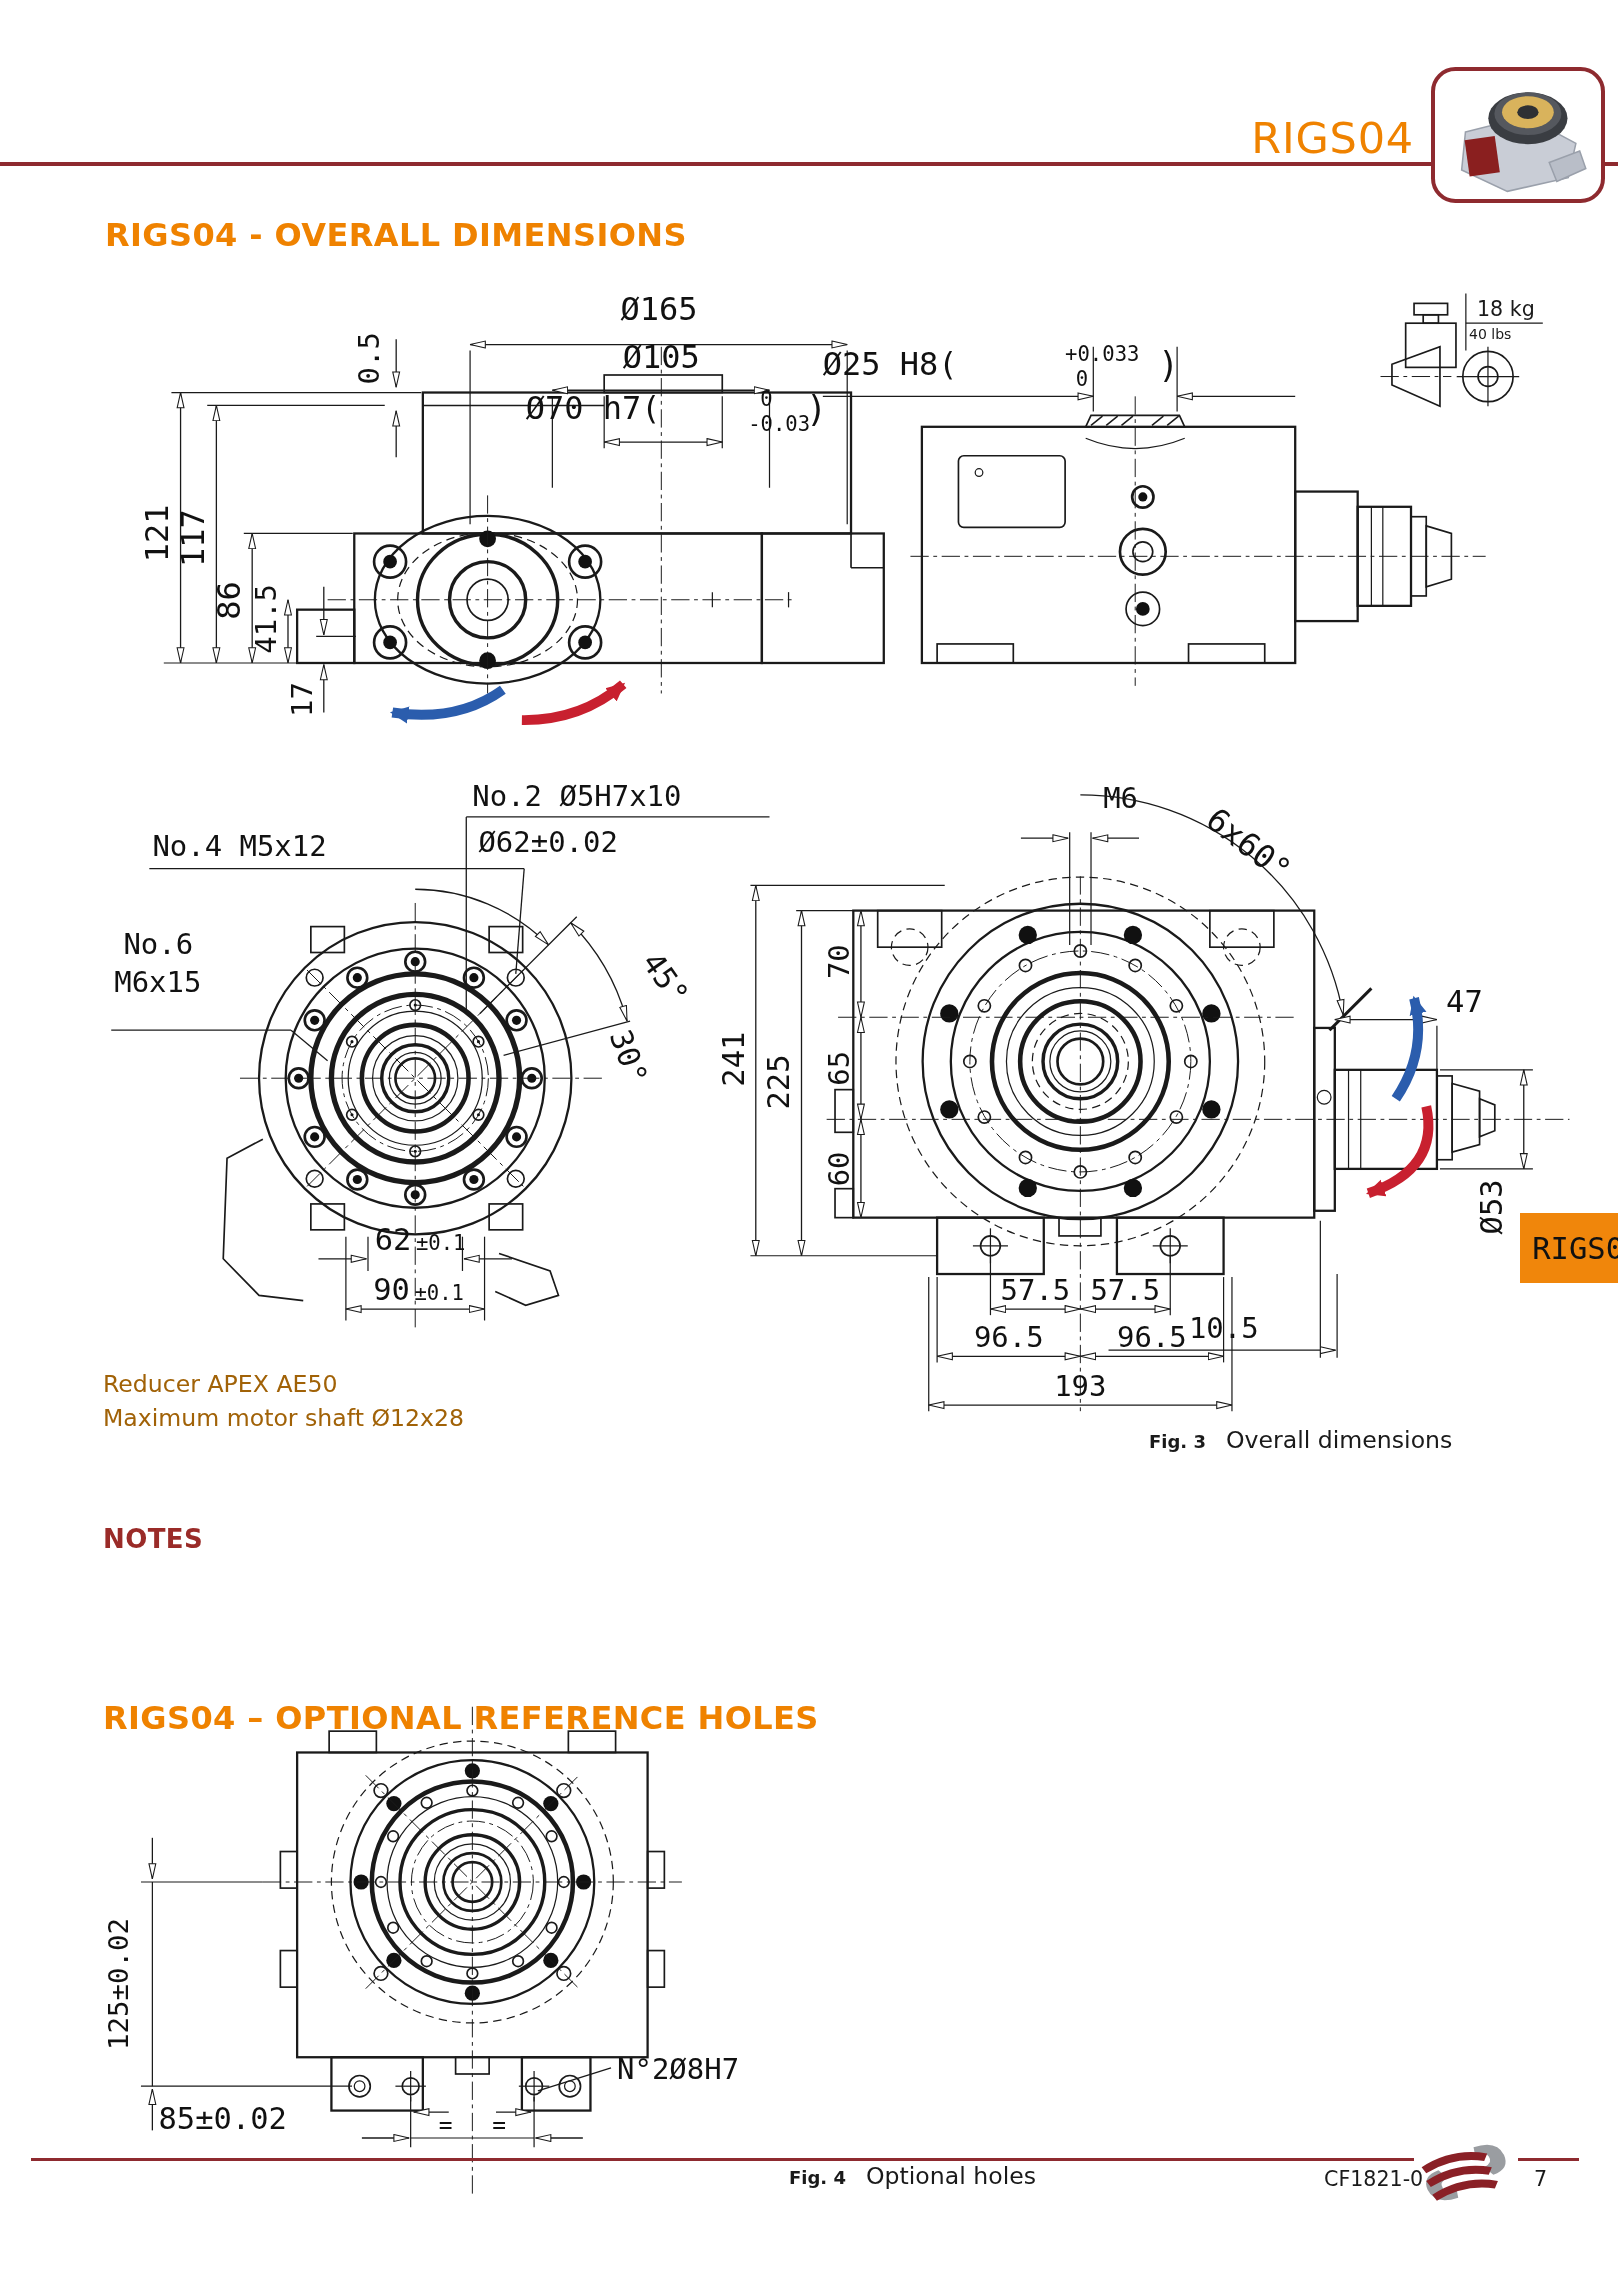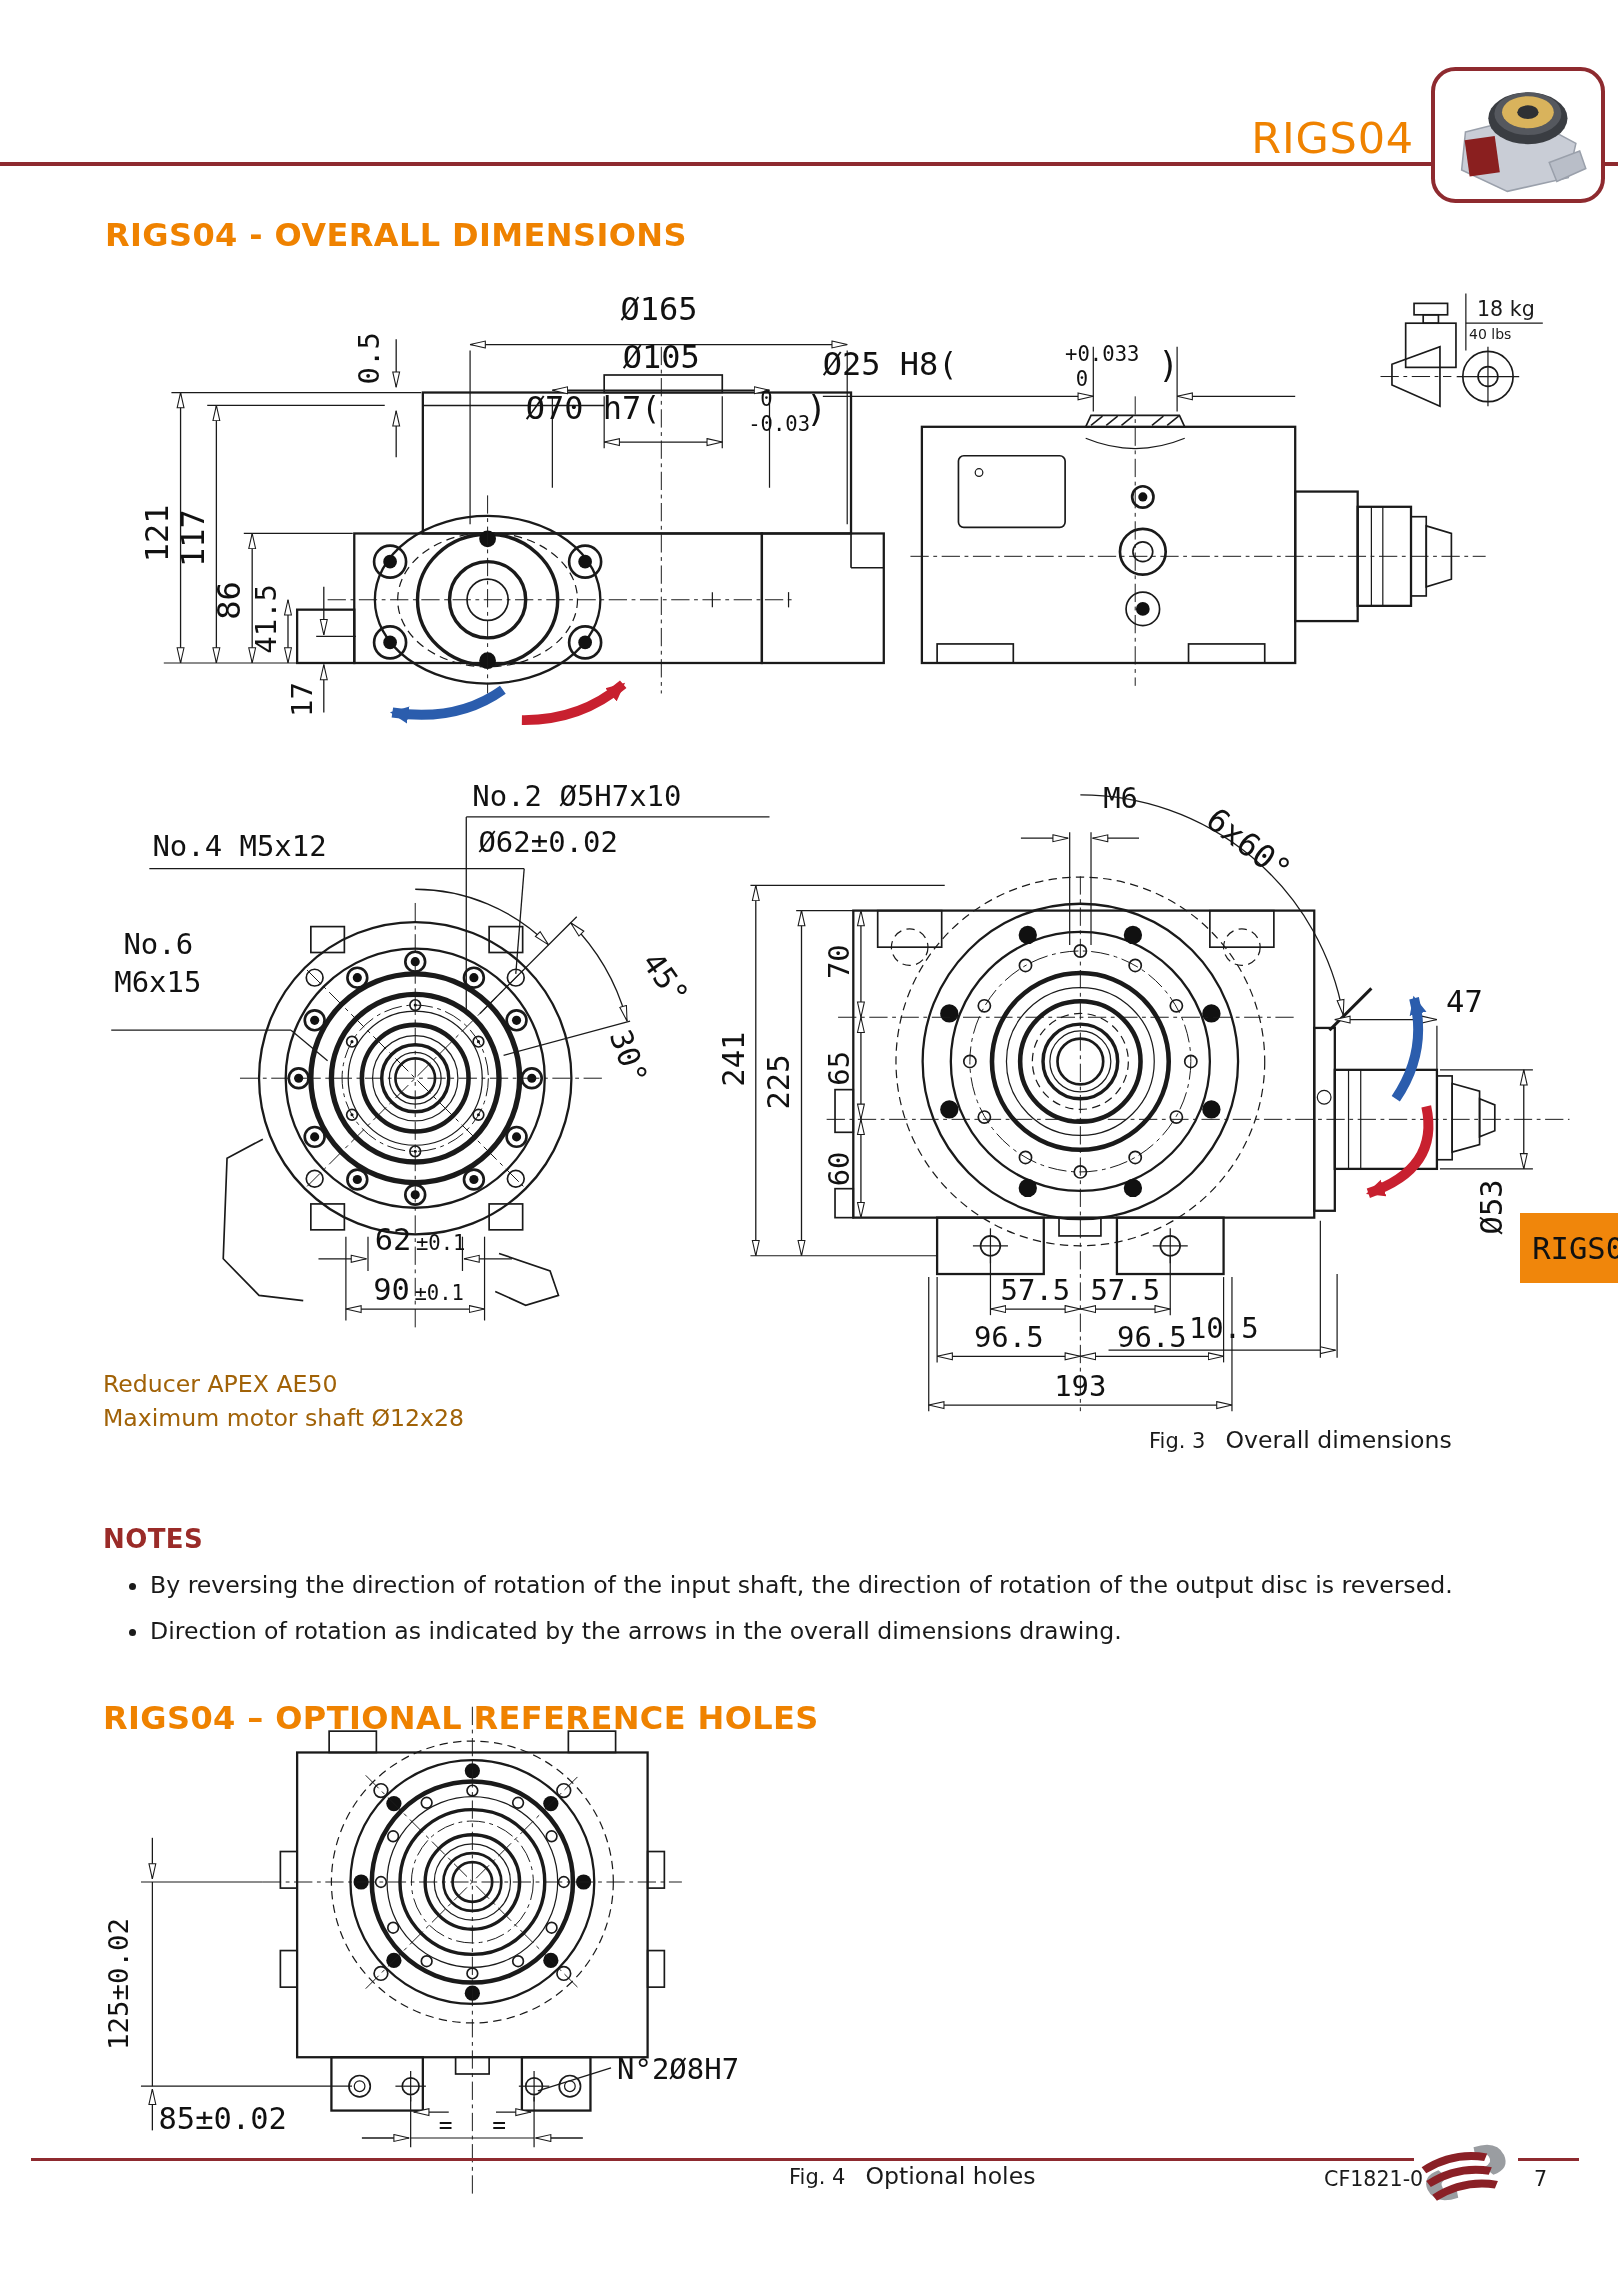--- a/index.html
+++ b/index.html
@@ -5,21 +5,21 @@
   html,body{margin:0;padding:0;background:#ffffff;}
   #page{position:relative;width:1619px;height:2273px;background:#fff;overflow:hidden;
         font-family:"DejaVu Sans","Liberation Sans",sans-serif;color:#1a1a1a;}
   .abs{position:absolute;}
   
   .brand-title{font-size:43px;color:#ef8200;letter-spacing:0.8px;}
   .h-orange{font-size:32px;font-weight:bold;color:#ef8200;letter-spacing:0.4px;}
   .notes-title{font-size:26px;font-weight:bold;color:#9a2b28;letter-spacing:0.4px;}
   .rule{background:#8e2a2f;height:3.8px;}
   .body-text{font-size:23.6px;line-height:38px;color:#a16207;}
-  .cap-label{font-weight:normal;font-size:21px;}
+  .cap-label{font-weight:bold;font-size:18px;}
   .cap-text{font-size:23.6px;margin-left:20px;}
   .foot-text{font-size:20.6px;color:#1a1a1a;}
   ul.notes{margin:0;padding-left:47px;}
   ul.notes li{font-size:23.6px;margin-bottom:18.3px;color:#1a1a1a;}
   
   .photo-box{width:166px;height:128px;border:4.6px solid #8e2a2f;border-radius:24.4px;background:#fff;}
   
   .side-tab{background:#f0860b;color:#111;font-size:30.5px;
             font-family:"DejaVu Sans Mono","Liberation Mono",monospace;
             display:flex;align-items:center;padding-left:12.2px;}
@@ -549,24 +549,20 @@
   <div class="abs" style="left:1469px;top:326px;font-size:14px;">40 lbs</div>
 
   <div class="abs body-text" style="left:103px;top:1368px;line-height:32px;">Reducer APEX AE50</div>
   <div class="abs body-text" style="left:103px;top:1402px;line-height:32px;">Maximum motor shaft Ø12x28</div>
 
   <div class="abs" style="left:1149px;top:1426px;">
     <span class="cap-label">Fig. 3</span><span class="cap-text">Overall dimensions</span>
   </div>
 
   <div class="abs notes-title" style="left:103px;top:1524px;">NOTES</div>
-  <ul class="abs notes" style="left:103px;top:1571px;width:1448px;">
-    <li>By reversing the direction of rotation of the input shaft, the direction of rotation of the output disc is reversed.</li>
-    <li>Direction of rotation as indicated by the arrows in the overall dimensions drawing.</li>
-  </ul>
 
   <div class="abs h-orange" style="left:103px;top:1699px;">RIGS04 – OPTIONAL REFERENCE HOLES</div>
 
 
   <div class="abs" style="left:789px;top:2162px;">
     <span class="cap-label">Fig. 4</span><span class="cap-text">Optional holes</span>
   </div>
 
   <div class="abs side-tab" style="left:1520px;top:1213px;width:99px;height:70px;">RIGS04</div>
 

